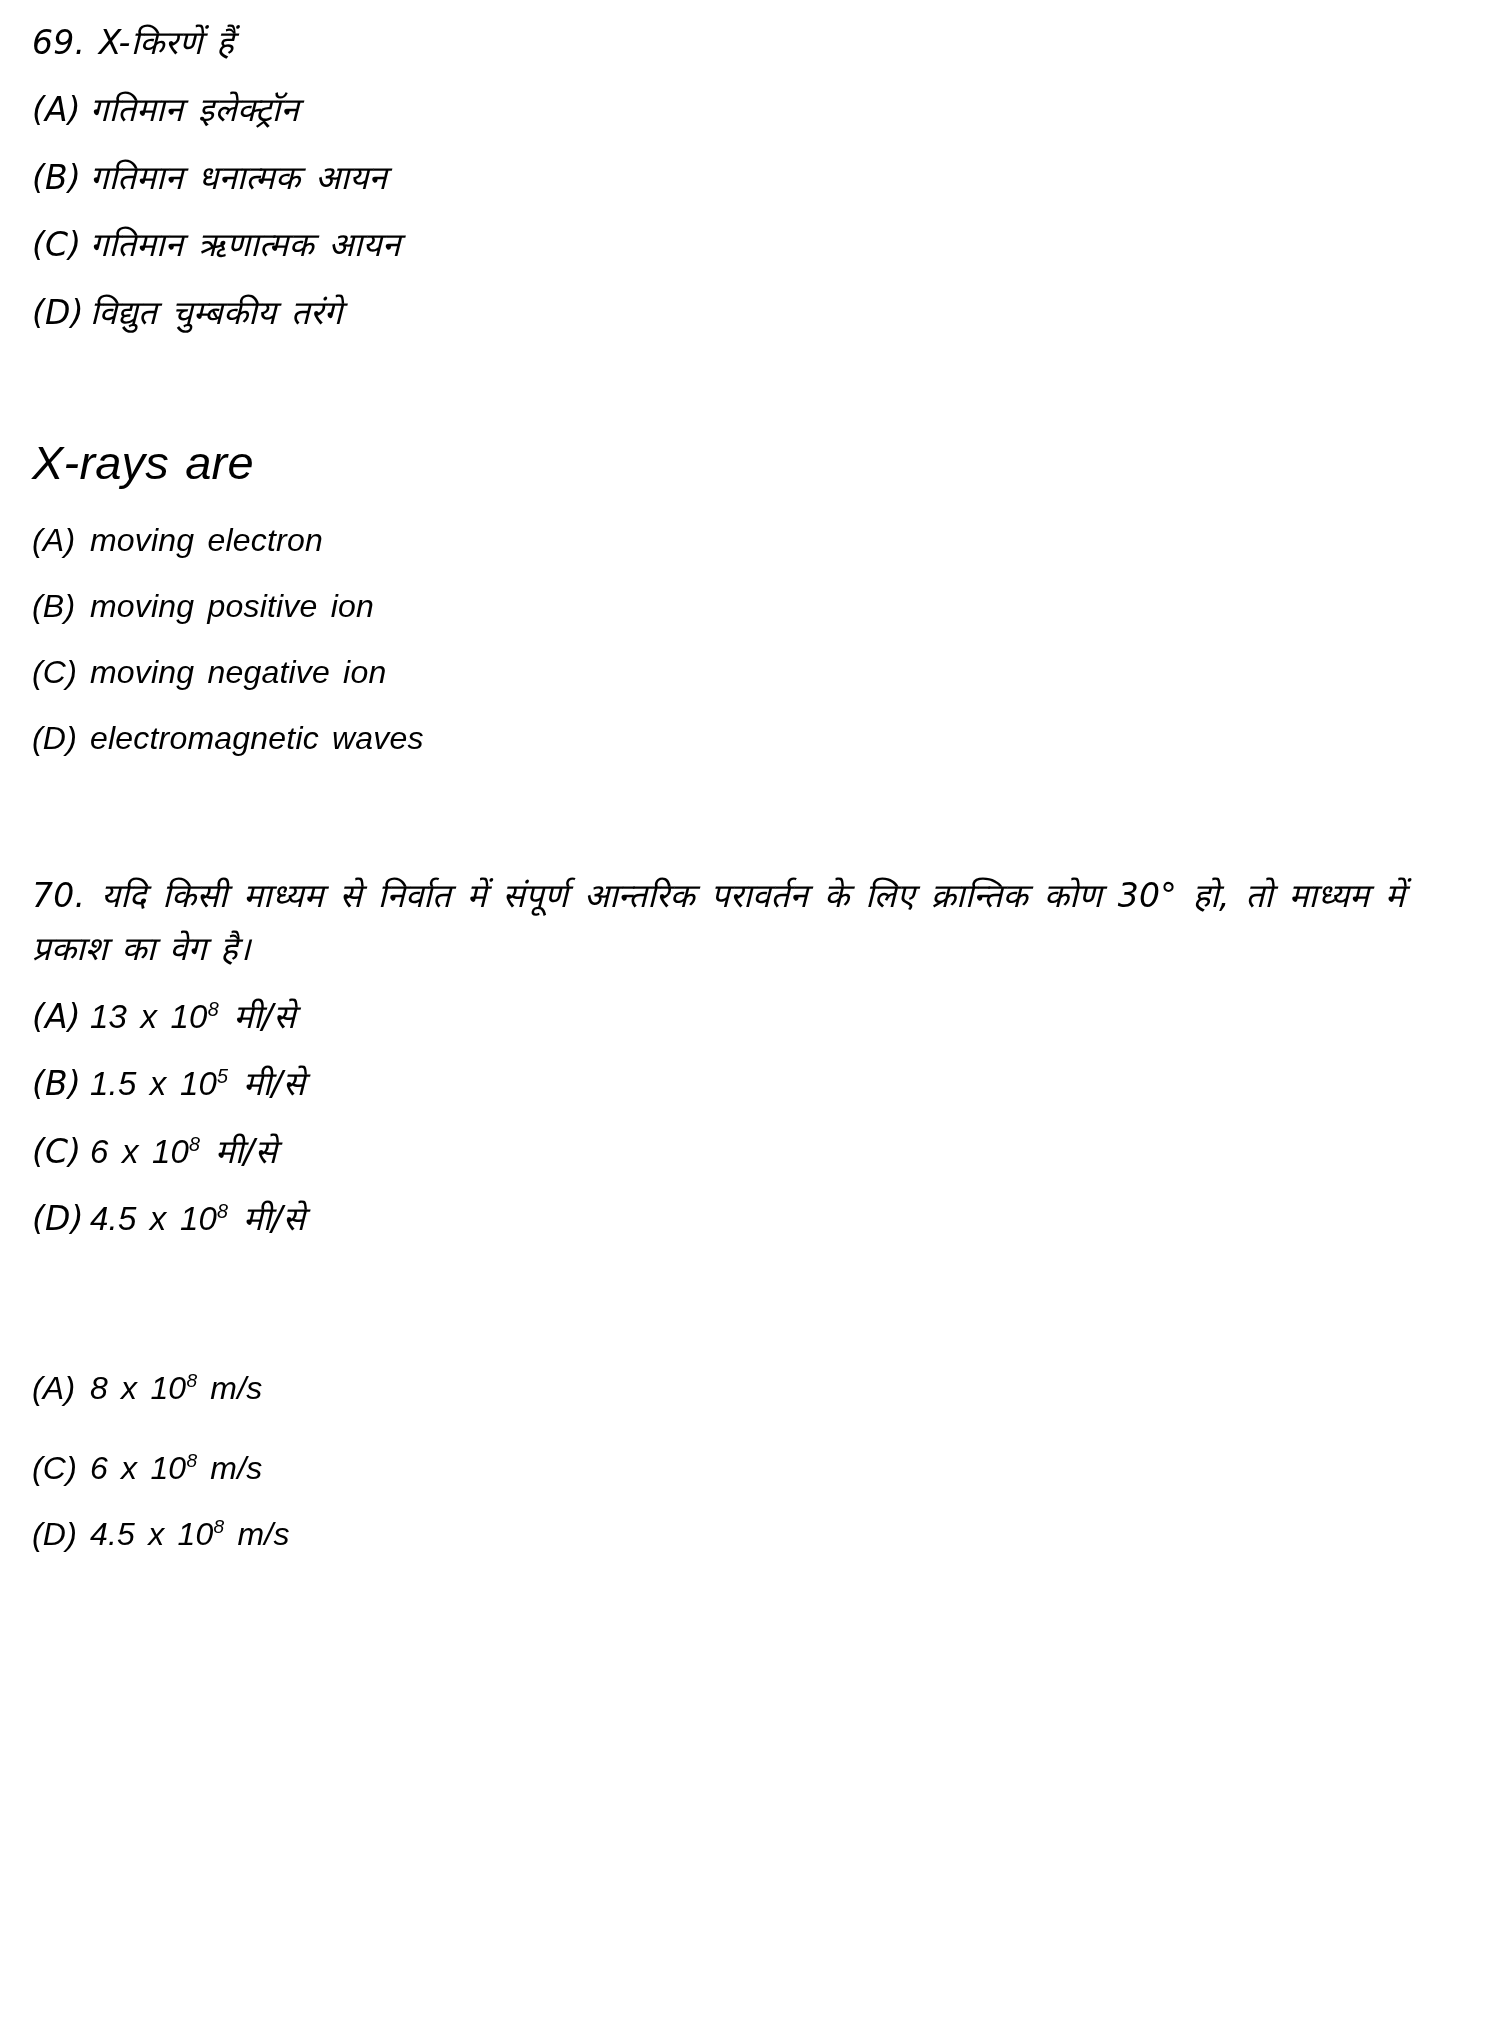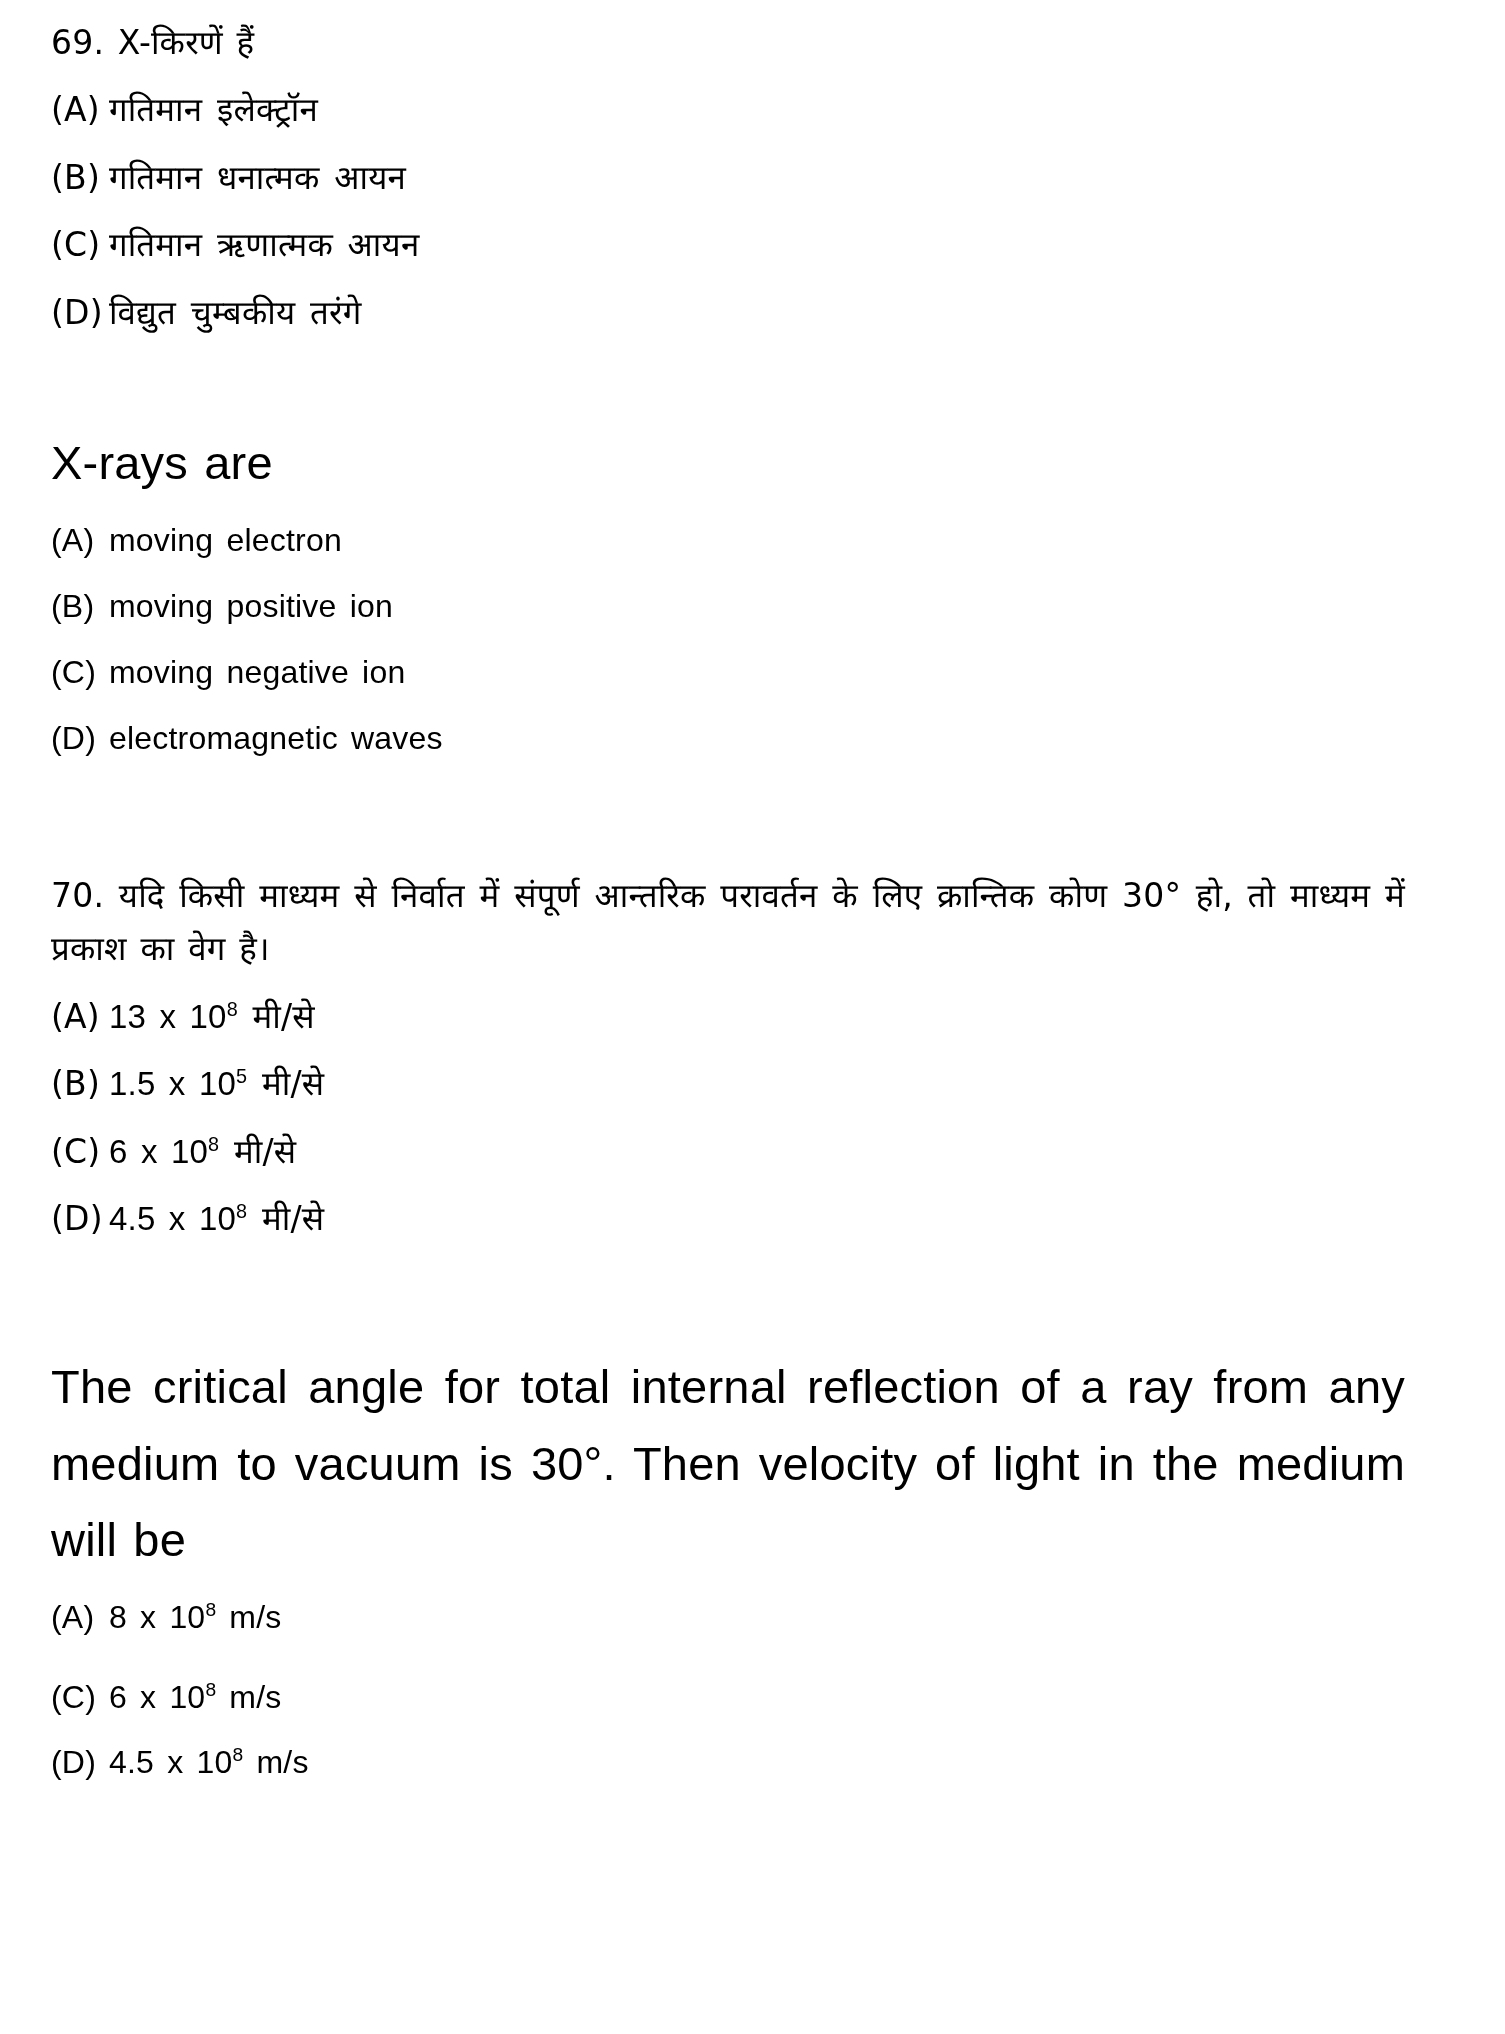--- a/index.html
+++ b/index.html
@@ -12,23 +12,24 @@
     height: 2034px;
     font-family: "Liberation Sans", "DejaVu Sans", sans-serif;
     color: #000000;
     -webkit-font-smoothing: antialiased;
   }
   .page {
     position: relative;
     width: 1505px;
     height: 2034px;
     box-sizing: border-box;
-    padding: 0px 100px 0px 51px;
+    padding: 0px 100px 0px 32px;
     background: #ffffff;
     overflow: hidden;
+    font-style: italic;
   }
 
   
   .q-block {
     margin: 0;
   }
   .q-stem {
     font-size: 47px;
     line-height: 1.62;
     letter-spacing: 0.2px;
@@ -146,23 +147,20 @@
       <span class="lbl">(C)</span><span class="latin">6 x 10</span><sup class="latin">8</sup> <span>मी/से</span>
     </div>
     <div class="gap-xs"></div>
     <div class="opt devan">
       <span class="lbl">(D)</span><span class="latin">4.5 x 10</span><sup class="latin">8</sup> <span>मी/से</span>
     </div>
   </div>
 
   <div class="gap-xl"></div>
   <div class="q-block">
-    <div class="q-stem latin justify">
-      <span>The critical angle for total internal reflection of a ray from any medium to vacuum is 30°. Then velocity of light in the medium will be</span>
-    </div>
 
     <div class="gap-xs"></div>
     <div class="opt latin">
       <span class="lbl">(A)</span><span>8 x 10</span><sup>8</sup> <span>m/s</span>
     </div>
     <div class="gap-xs"></div>
     <div class="gap-xs"></div>
     <div class="opt latin">
       <span class="lbl">(C)</span><span>6 x 10</span><sup>8</sup> <span>m/s</span>
     </div>

